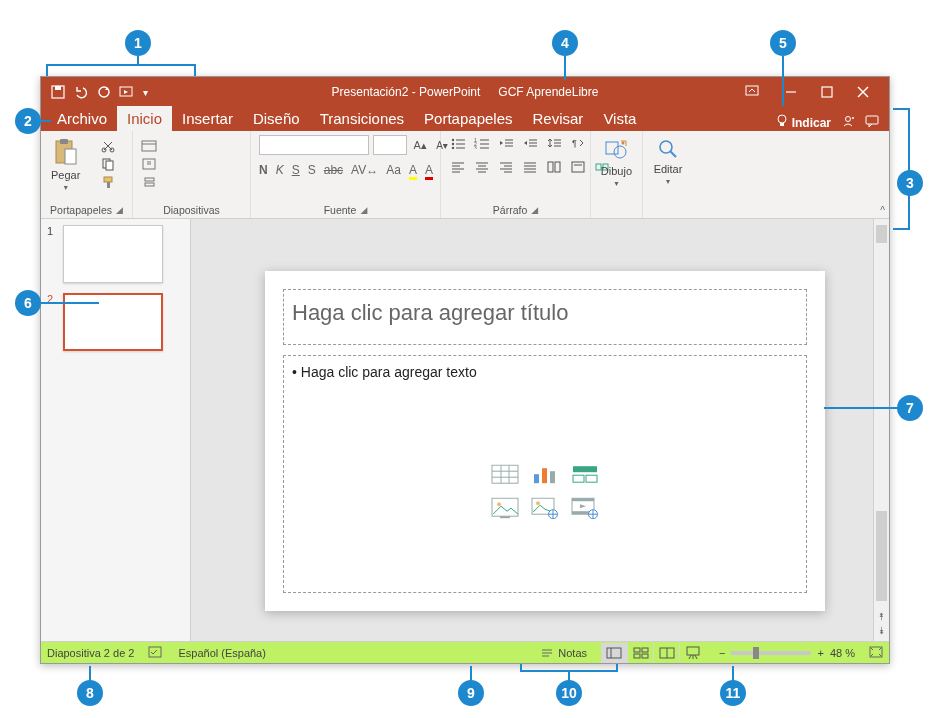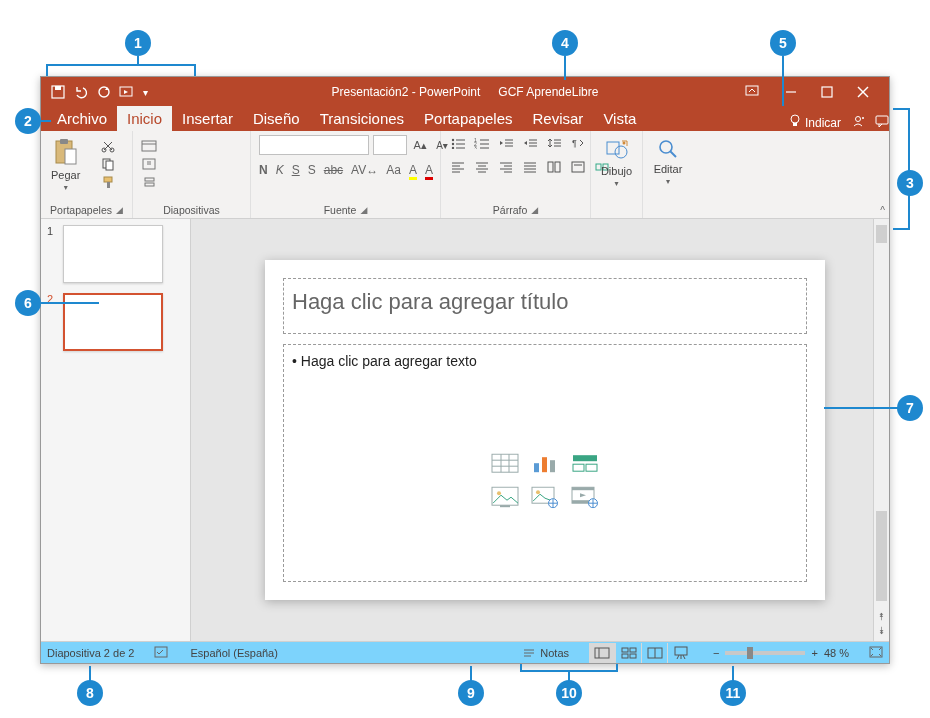--- a/index.html
+++ b/index.html
@@ -99,21 +99,23 @@
   }
   .tab.active {
     background: #f3f2f1;
     color: #b7472a;
   }
   .tabs-right {
     margin-left: auto;
     display: flex;
     align-items: center;
     gap: 10px;
+    padding-right: 10px;
     color:#fff;
+    font-weight:bold;
   }
   .tabs-right .ind { display:flex; align-items:center; gap:4px; font-size:12px;}
   
   .ribbon {
     background: #f3f2f1;
     border-bottom: 1px solid #d0d0d0;
     height: 88px;
     display: flex;
     align-items: stretch;
     position: relative;
@@ -166,21 +168,21 @@
   .thumb {
     width: 100px; height: 58px;
     background: #fff;
     border: 1px solid #c9c9c9;
     box-shadow: 0 1px 2px rgba(0,0,0,0.15);
   }
   .thumb.selected { border: 2px solid #d35230; }
   .canvas-wrap {
     flex:1;
     position: relative;
-    display:flex; align-items:center; justify-content:center;
+    display:flex; align-items:flex-end; justify-content:center;
     padding: 30px 30px 30px 40px;
   }
   .slide {
     width: 560px; height: 340px;
     background:#fff;
     box-shadow: 0 2px 10px rgba(0,0,0,0.25);
     position: relative;
     padding: 18px;
   }
   .ph {
@@ -206,28 +208,28 @@
   }
   .vthumb {
     position:absolute; left:2px; right:2px; top:6px; height:18px;
     background:#cfcfcf;
   }
   .vthumb2 { top:auto; bottom:40px; height:90px; background:#cfcfcf;}
   .varrows { position:absolute; bottom:4px; left:0; right:0; display:flex; flex-direction:column; align-items:center; gap:2px; color:#666; font-size:10px;}
   
   .status {
     height: 22px;
-    background:#7dd3fc;
+    background:#bef264;
     border-top:1px solid #d0d0d0;
     display:flex;
     align-items:center;
     font-size:11px;
     color:#444;
     padding:0 6px;
-    gap:20px;
+    gap:14px;
   }
   .status .spacer { flex:1; }
   .viewbtns { display:flex; gap:0;}
   .vbtn {
     width:26px; height:20px;
     display:flex; align-items:center; justify-content:center;
     border-left:1px solid #d8d8d8;
     color:#555;
   }
   .vbtn:first-child { border-left:none;}
@@ -604,21 +606,21 @@
             </div>
         </div>
       </div>
       <div class="group-label">
           <span>Párrafo</span> 
           <span class="dlaunch">◢</span>
         </div>
     </div>
 
     <div class="group" style="width:52px;">
-      <div class="group-body" style="justify-content:center;">
+      <div class="group-body" style="justify-content:flex-end;">
         <div class="big-btn">
           <svg width="26" height="26" viewBox="0 0 26 26">
               <rect x="3" y="5" width="12" height="12" fill="none" stroke="#4a8dd0"></rect>
               <circle cx="17" cy="15" r="6" fill="none" stroke="#4a8dd0"></circle>
               <path d="M18 4 L23 4 L23 9" fill="none" stroke="#d08a3a"></path>
               <circle cx="20" cy="6" r="1.5" fill="#d08a3a"></circle>
             </svg>
           <span>Dibujo</span>
           <span style="font-size:8px;color:#666;">▾</span>
         </div>

